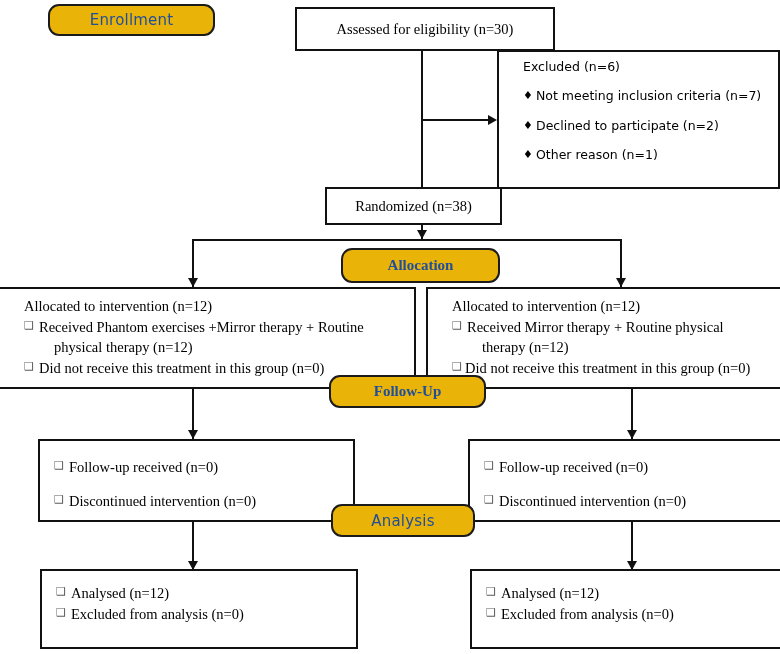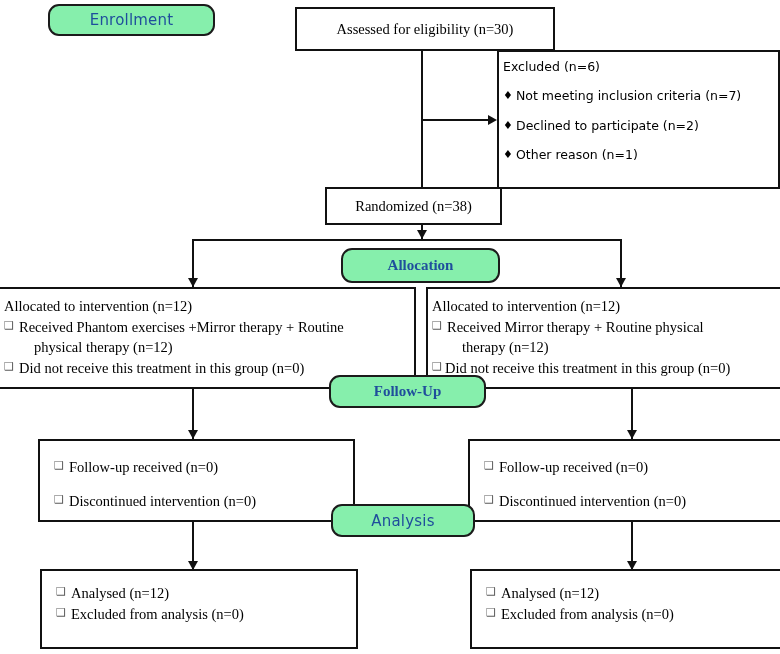--- a/index.html
+++ b/index.html
@@ -28,30 +28,30 @@
     line-height: 1.42;
     z-index: 5;
   }
   .box.center {
     display: flex;
     align-items: center;
     justify-content: center;
     text-align: left;
   }
   .box.pad {
-    padding: 7px 9px 7px 4px;
+    padding: 7px 9px 7px 24px;
   }
 
   
   .stage {
     position: absolute;
     box-sizing: border-box;
     border: 2px solid #1b1b1b;
     border-radius: 11px;
-    background: #86efac;
+    background: #eab308;
     display: flex;
     align-items: center;
     justify-content: center;
     color: #1f4e9c;
     z-index: 20;
   }
   .stage-serif {
     font-family: "Liberation Serif", "DejaVu Serif", serif;
     font-weight: bold;
     font-size: 15px;

